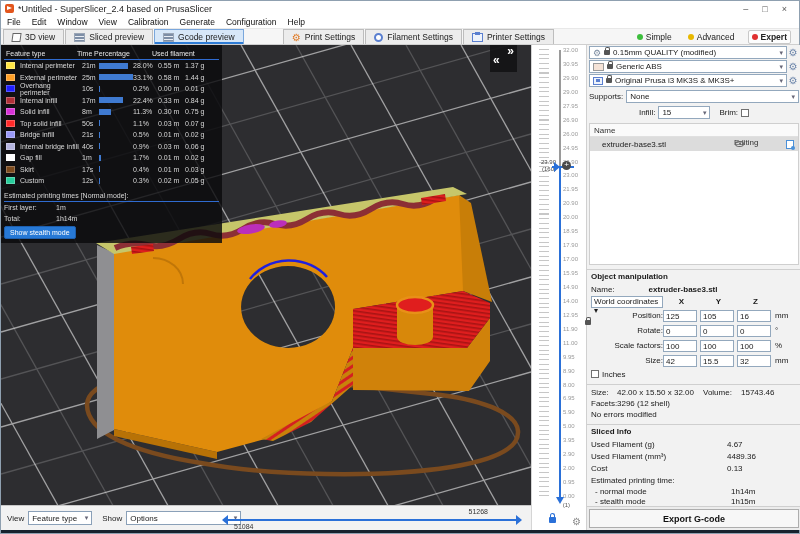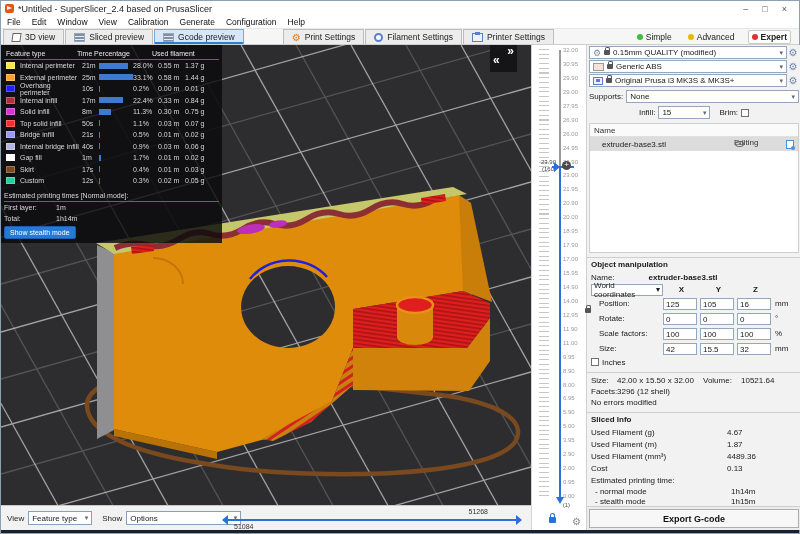--- a/index.html
+++ b/index.html
@@ -121,25 +121,25 @@
   .eye::after { content:""; position:absolute; left:2.5px; top:1px; width:2px; height:2px; background:#666; border-radius:50%; }
   .edit-ic { width:8px; height:9px; border:1px solid #4a90d9; background:#fff; position:relative; margin-left:14px; flex:none; }
   .edit-ic::after { content:""; position:absolute; right:-2px; bottom:-2px; width:4px; height:4px; background:#4a90d9; border-radius:50%; }
 
   .section { border-top:1px solid #cfcfcf; margin-top:4px; padding:2px 4px 0 4px; }
   .sec-title { font-weight:bold; font-size:8px; margin-bottom:2px; }
   .om-grid { position:relative; }
   .om-name-row { display:flex; height:12px; align-items:center; }
   .om-name-row .v { font-weight:bold; margin-left:34px; }
   .om-axes { display:flex; height:13px; align-items:center; }
-  .om-combo { width:72px; height:12px; background:#fff; border:1px solid #93a8bd; display:flex; align-items:center; justify-content:space-between; padding:0 2px; }
+  .om-combo { width:72px; height:12px; background:#fff; border:1px solid #93a8bd; display:flex; align-items:flex-start; justify-content:space-between; padding:0 2px;flex-direction:column; }
   .ax { width:37px; text-align:center; font-weight:bold; }
   .ax:first-of-type { margin-left:8px; }
   .om-row { display:flex; height:15px; align-items:center; }
-  .om-row .lbl { width:72px; flex:none; padding-left:8px; }
+  .om-row .lbl { width:72px; flex:none; padding-left:8px;text-align:right; }
   .om-input { width:34px; height:12px; background:#fff; border:1px solid #93a8bd; padding:1px 2px; margin-right:3px; }
   .om-unit { margin-left:1px; }
   .om-lock { position:absolute; left:-2px; top:50px; }
   .inches-row { display:flex; align-items:center; gap:3px; height:12px; }
 
   .info-kv { display:flex; height:11px; align-items:center; }
   .info-kv .k1 { width:26px; }
   .info-kv .v1 { width:86px; }
   .info-kv .k2 { width:38px; }
   .si-row { display:flex; height:12px; align-items:center; }
@@ -608,42 +608,38 @@
           <span class="chk"></span>
           <span>Inches</span>
         </div>
       </div>
 
       <div class="section">
         <div class="info-kv">
           <span class="k1">Size:</span>
           <span class="v1">42.00 x 15.50 x 32.00</span>
           <span class="k2">Volume:</span>
-          <span>10521.64</span>
+          <span>15743.46</span>
         </div>
         <div class="info-kv">
           <span class="k1">Facets:</span>
           <span>3296 (12 shell)</span>
         </div>
         <div class="info-kv">
           <span>No errors modified</span>
         </div>
       </div>
 
       <div class="section">
         <div class="sec-title">Sliced Info</div>
         <div class="si-row">
           <span class="k">Used Filament (g)</span>
           <span class="v">4.67</span>
         </div>
           <div class="si-row">
-          <span class="k">Used Filament (m)</span>
-          <span class="v">1.87</span>
-        </div>
-          <div class="si-row">
           <span class="k">Used Filament (mm³)</span>
           <span class="v">4489.36</span>
         </div>
           <div class="si-row">
           <span class="k">Cost</span>
           <span class="v">0.13</span>
         </div>
         <div class="si-est">Estimated printing time:</div>
         <div class="si-sub">
           <span class="k">- normal mode</span>

